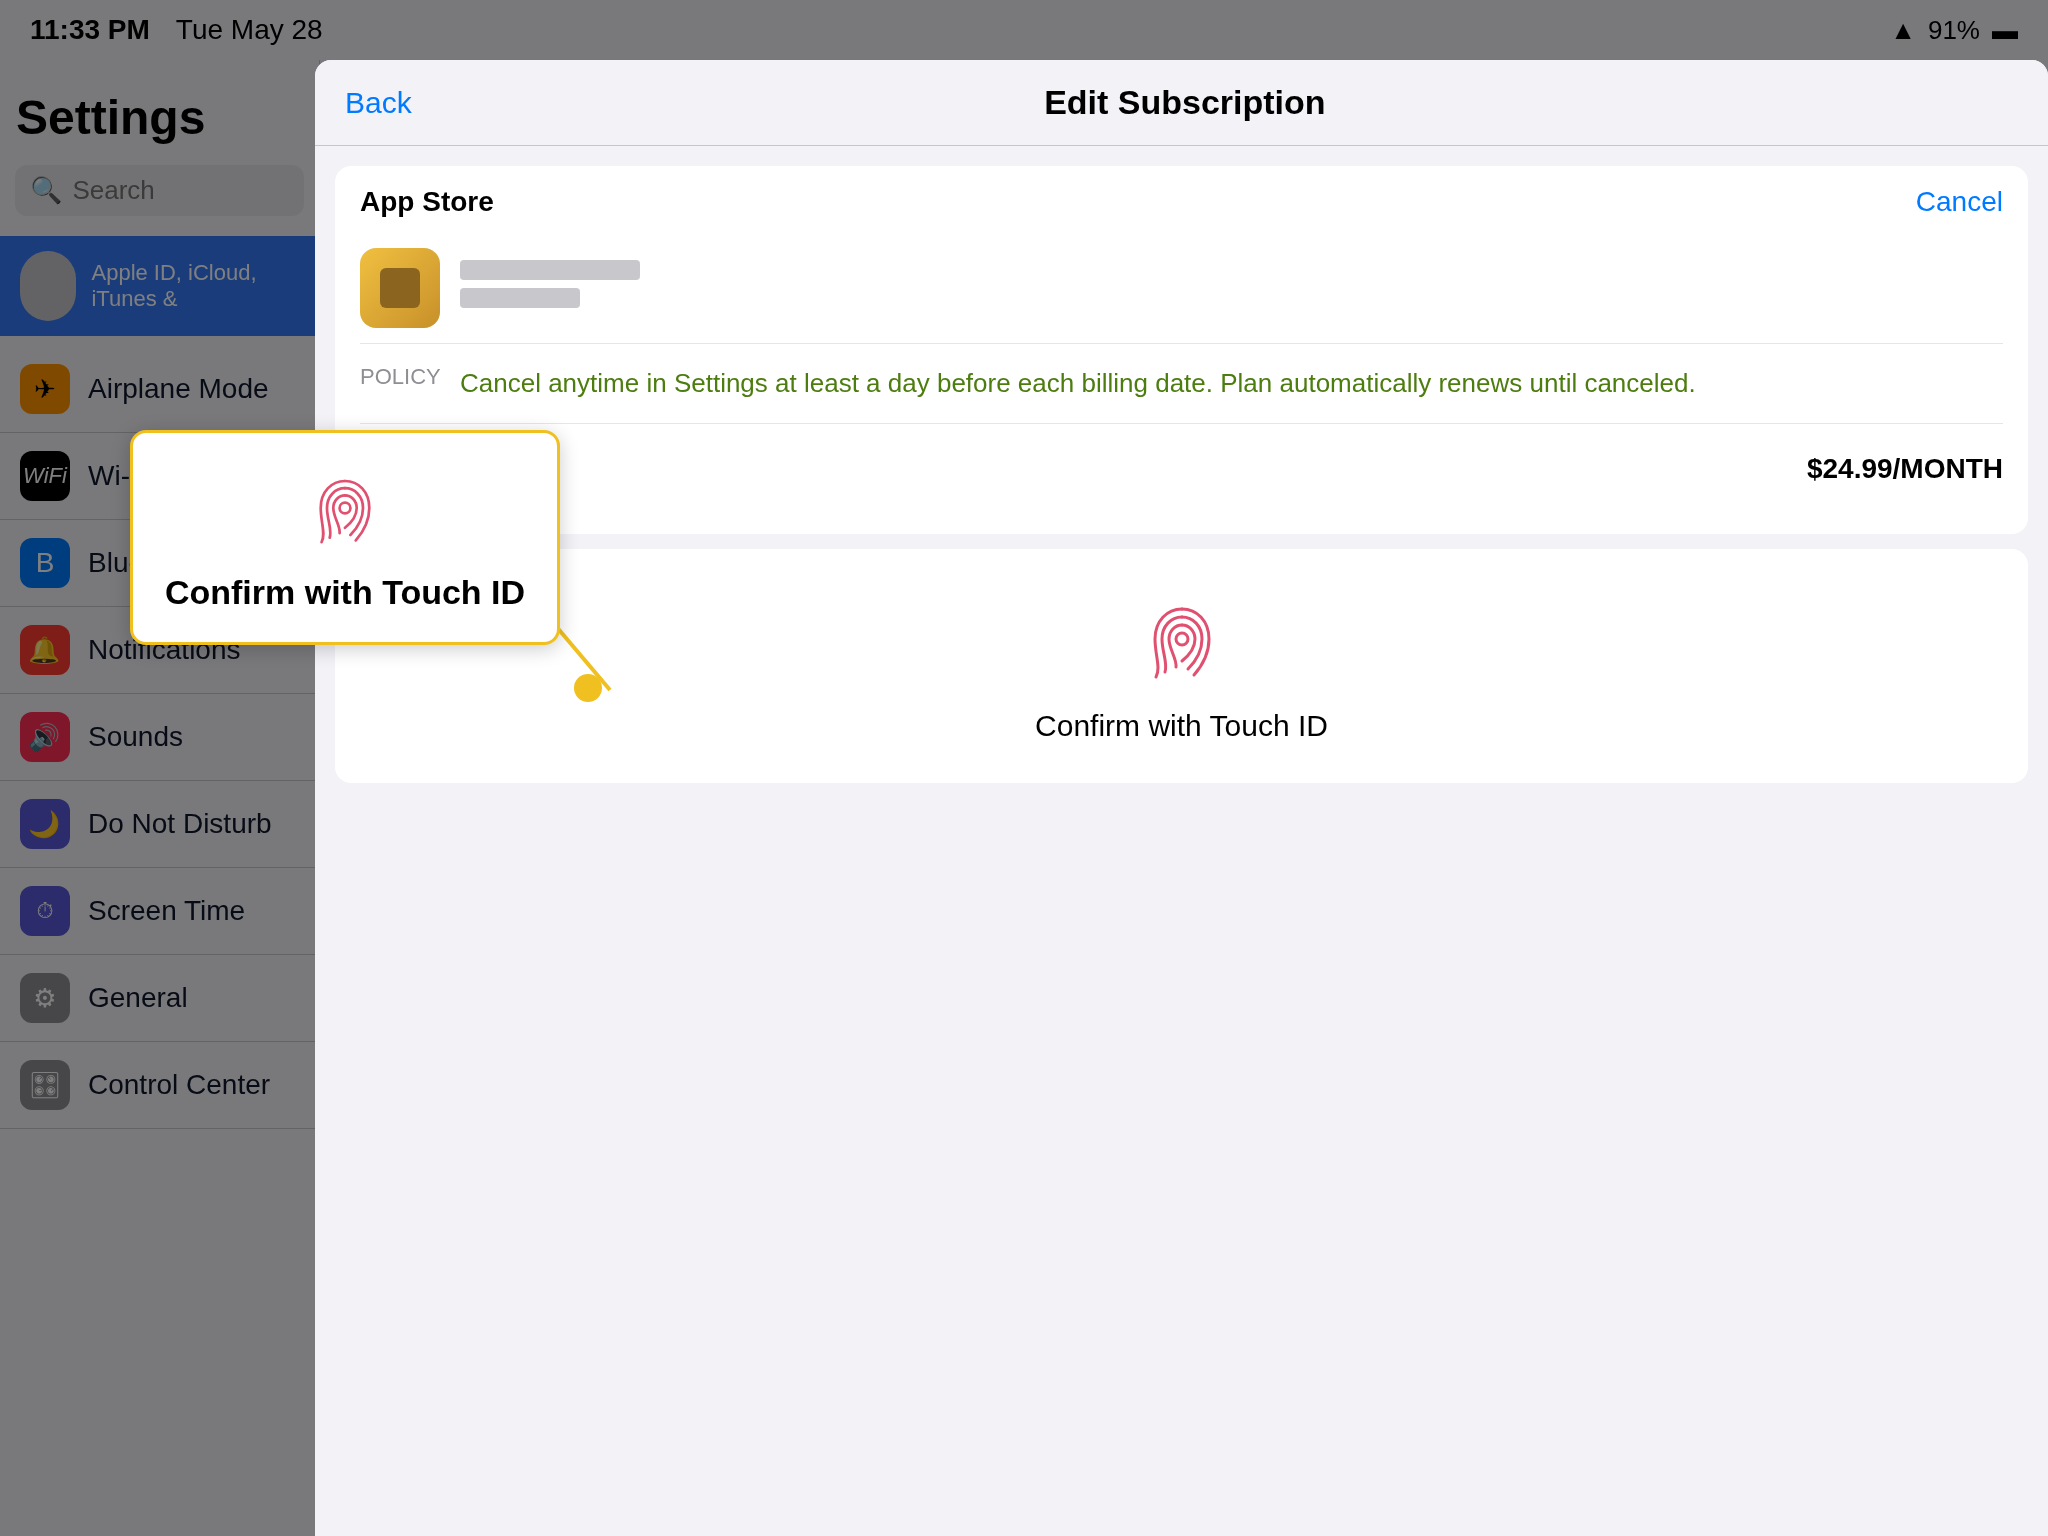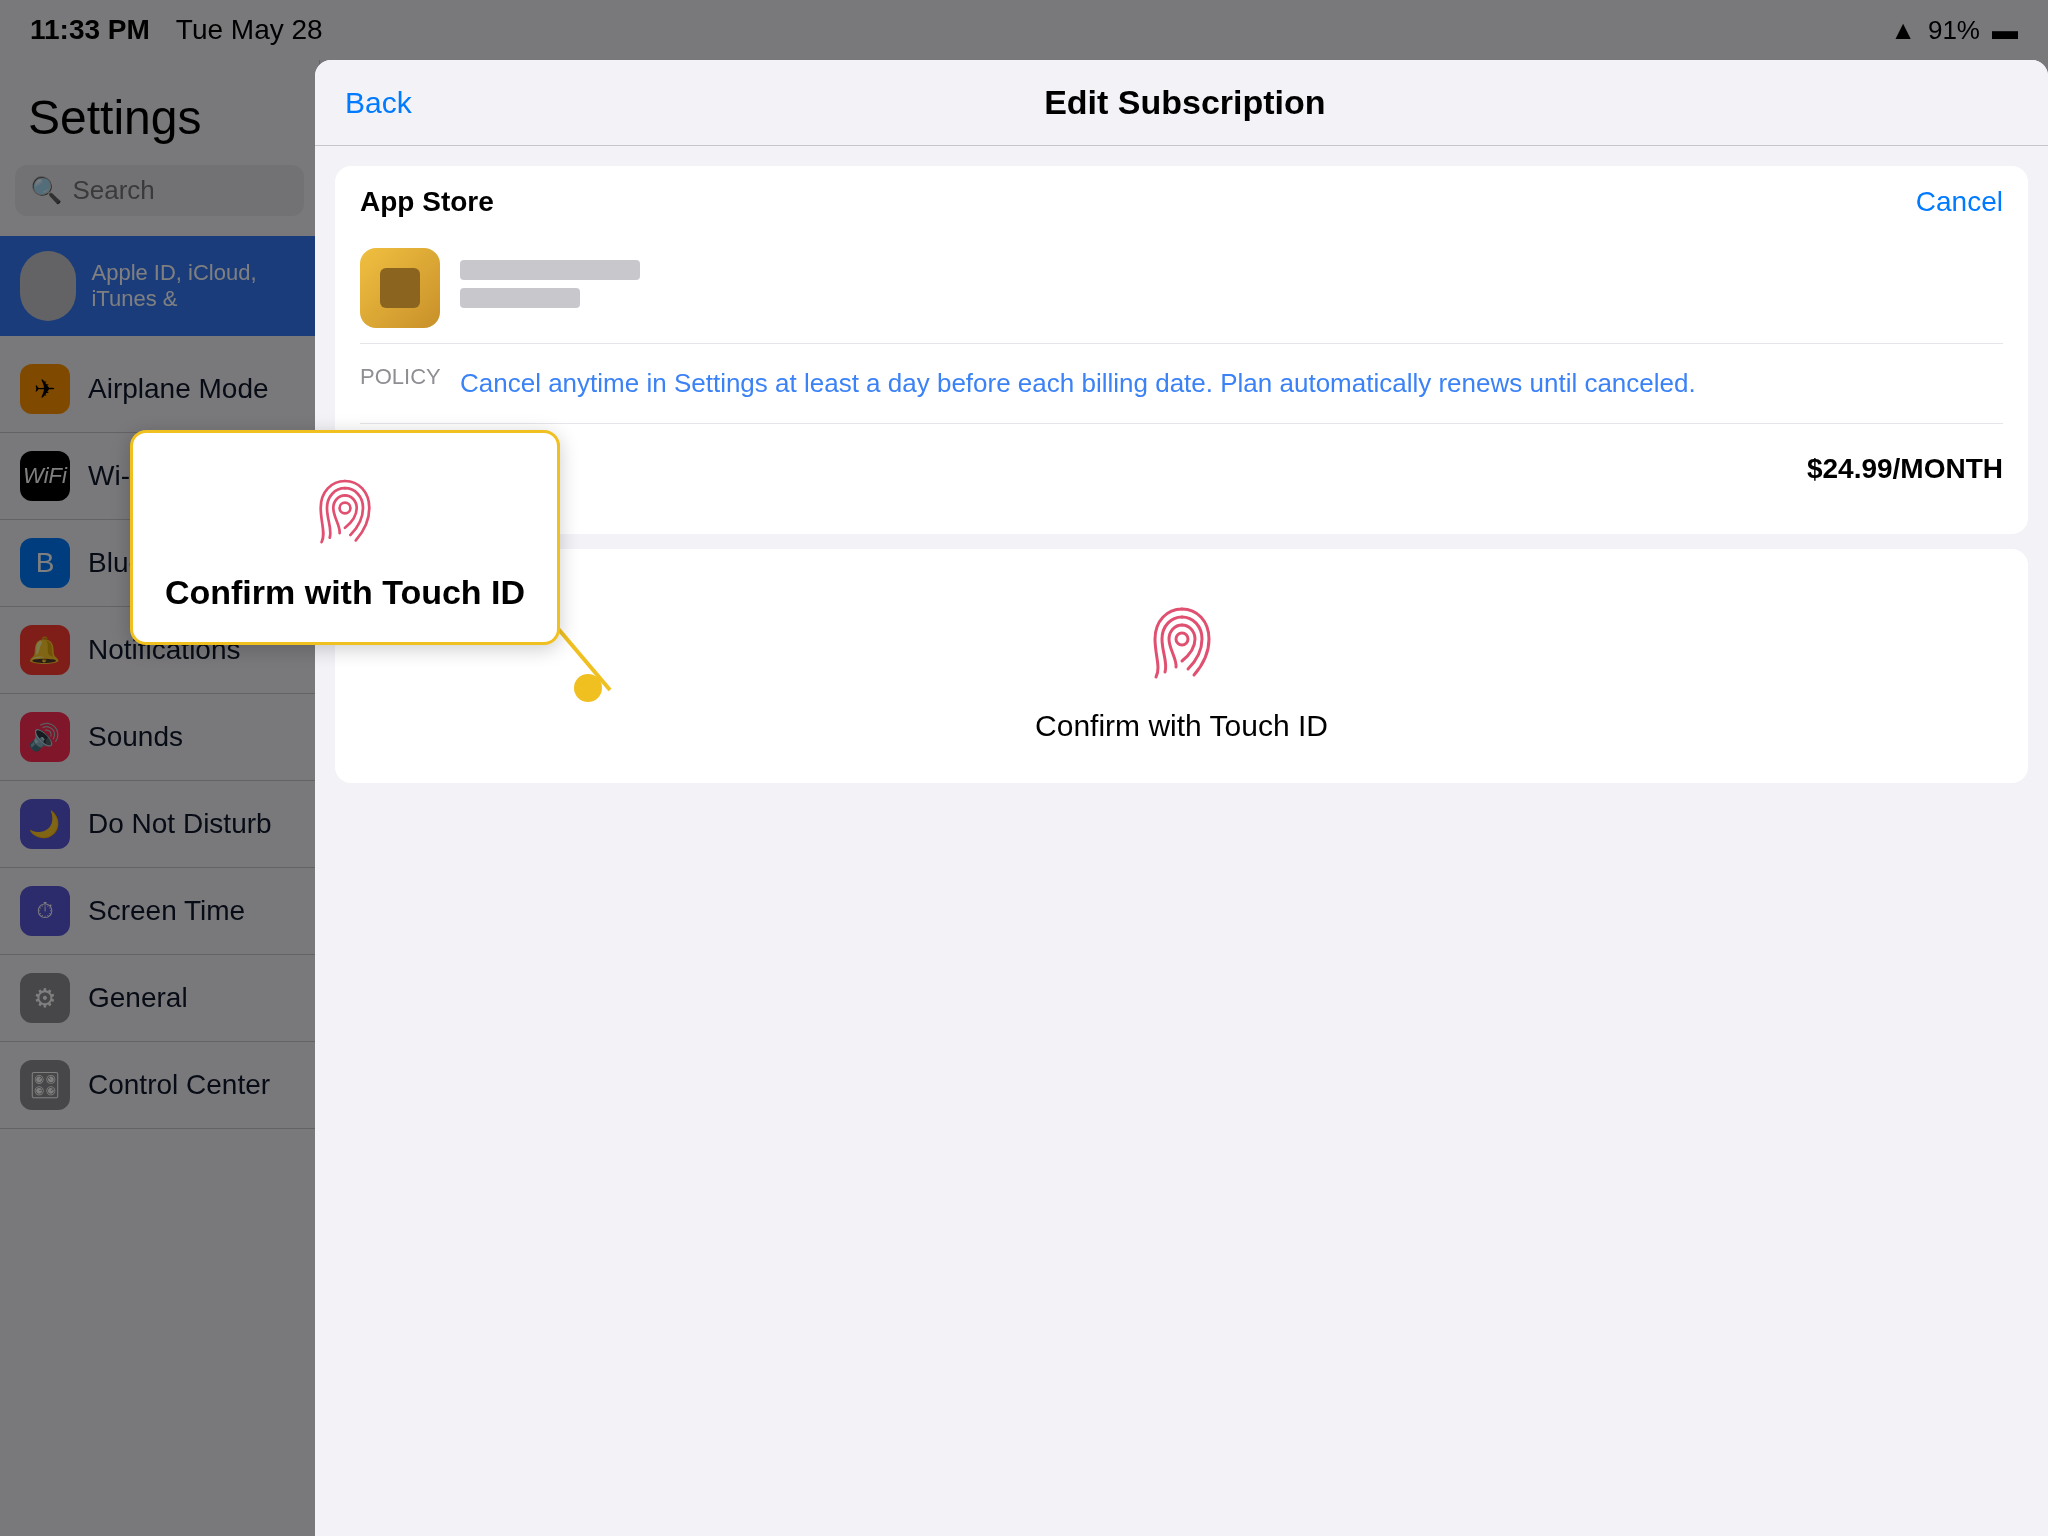--- a/index.html
+++ b/index.html
@@ -53,23 +53,23 @@
     
     .sidebar {
       width: 320px;
       background: #f2f2f7;
       display: flex;
       flex-direction: column;
       border-right: 1px solid #c6c6c8;
     }
     .sidebar-title {
       font-size: 48px;
-      font-weight: 400;
-      color: #000;
-      padding: 30px 28px 10px;
+      font-weight: 700;
+      color: #000;
+      padding: 30px 16px 10px;
     }
     .sidebar-search {
       margin: 10px 15px;
       background: #e5e5ea;
       border-radius: 12px;
       display: flex;
       align-items: center;
       padding: 10px 15px;
       gap: 10px;
     }
@@ -319,21 +319,21 @@
     }
     .policy-label {
       font-size: 22px;
       color: #8e8e93;
       font-weight: 500;
       width: 80px;
       flex-shrink: 0;
     }
     .policy-text {
       font-size: 26px;
-      color: #3b82f6;
+      color: #4d7c0f;
       line-height: 1.5;
     }
 
     .plan-row {
       display: flex;
       align-items: center;
       justify-content: space-between;
       padding: 18px 0;
     }
     .plan-info {

